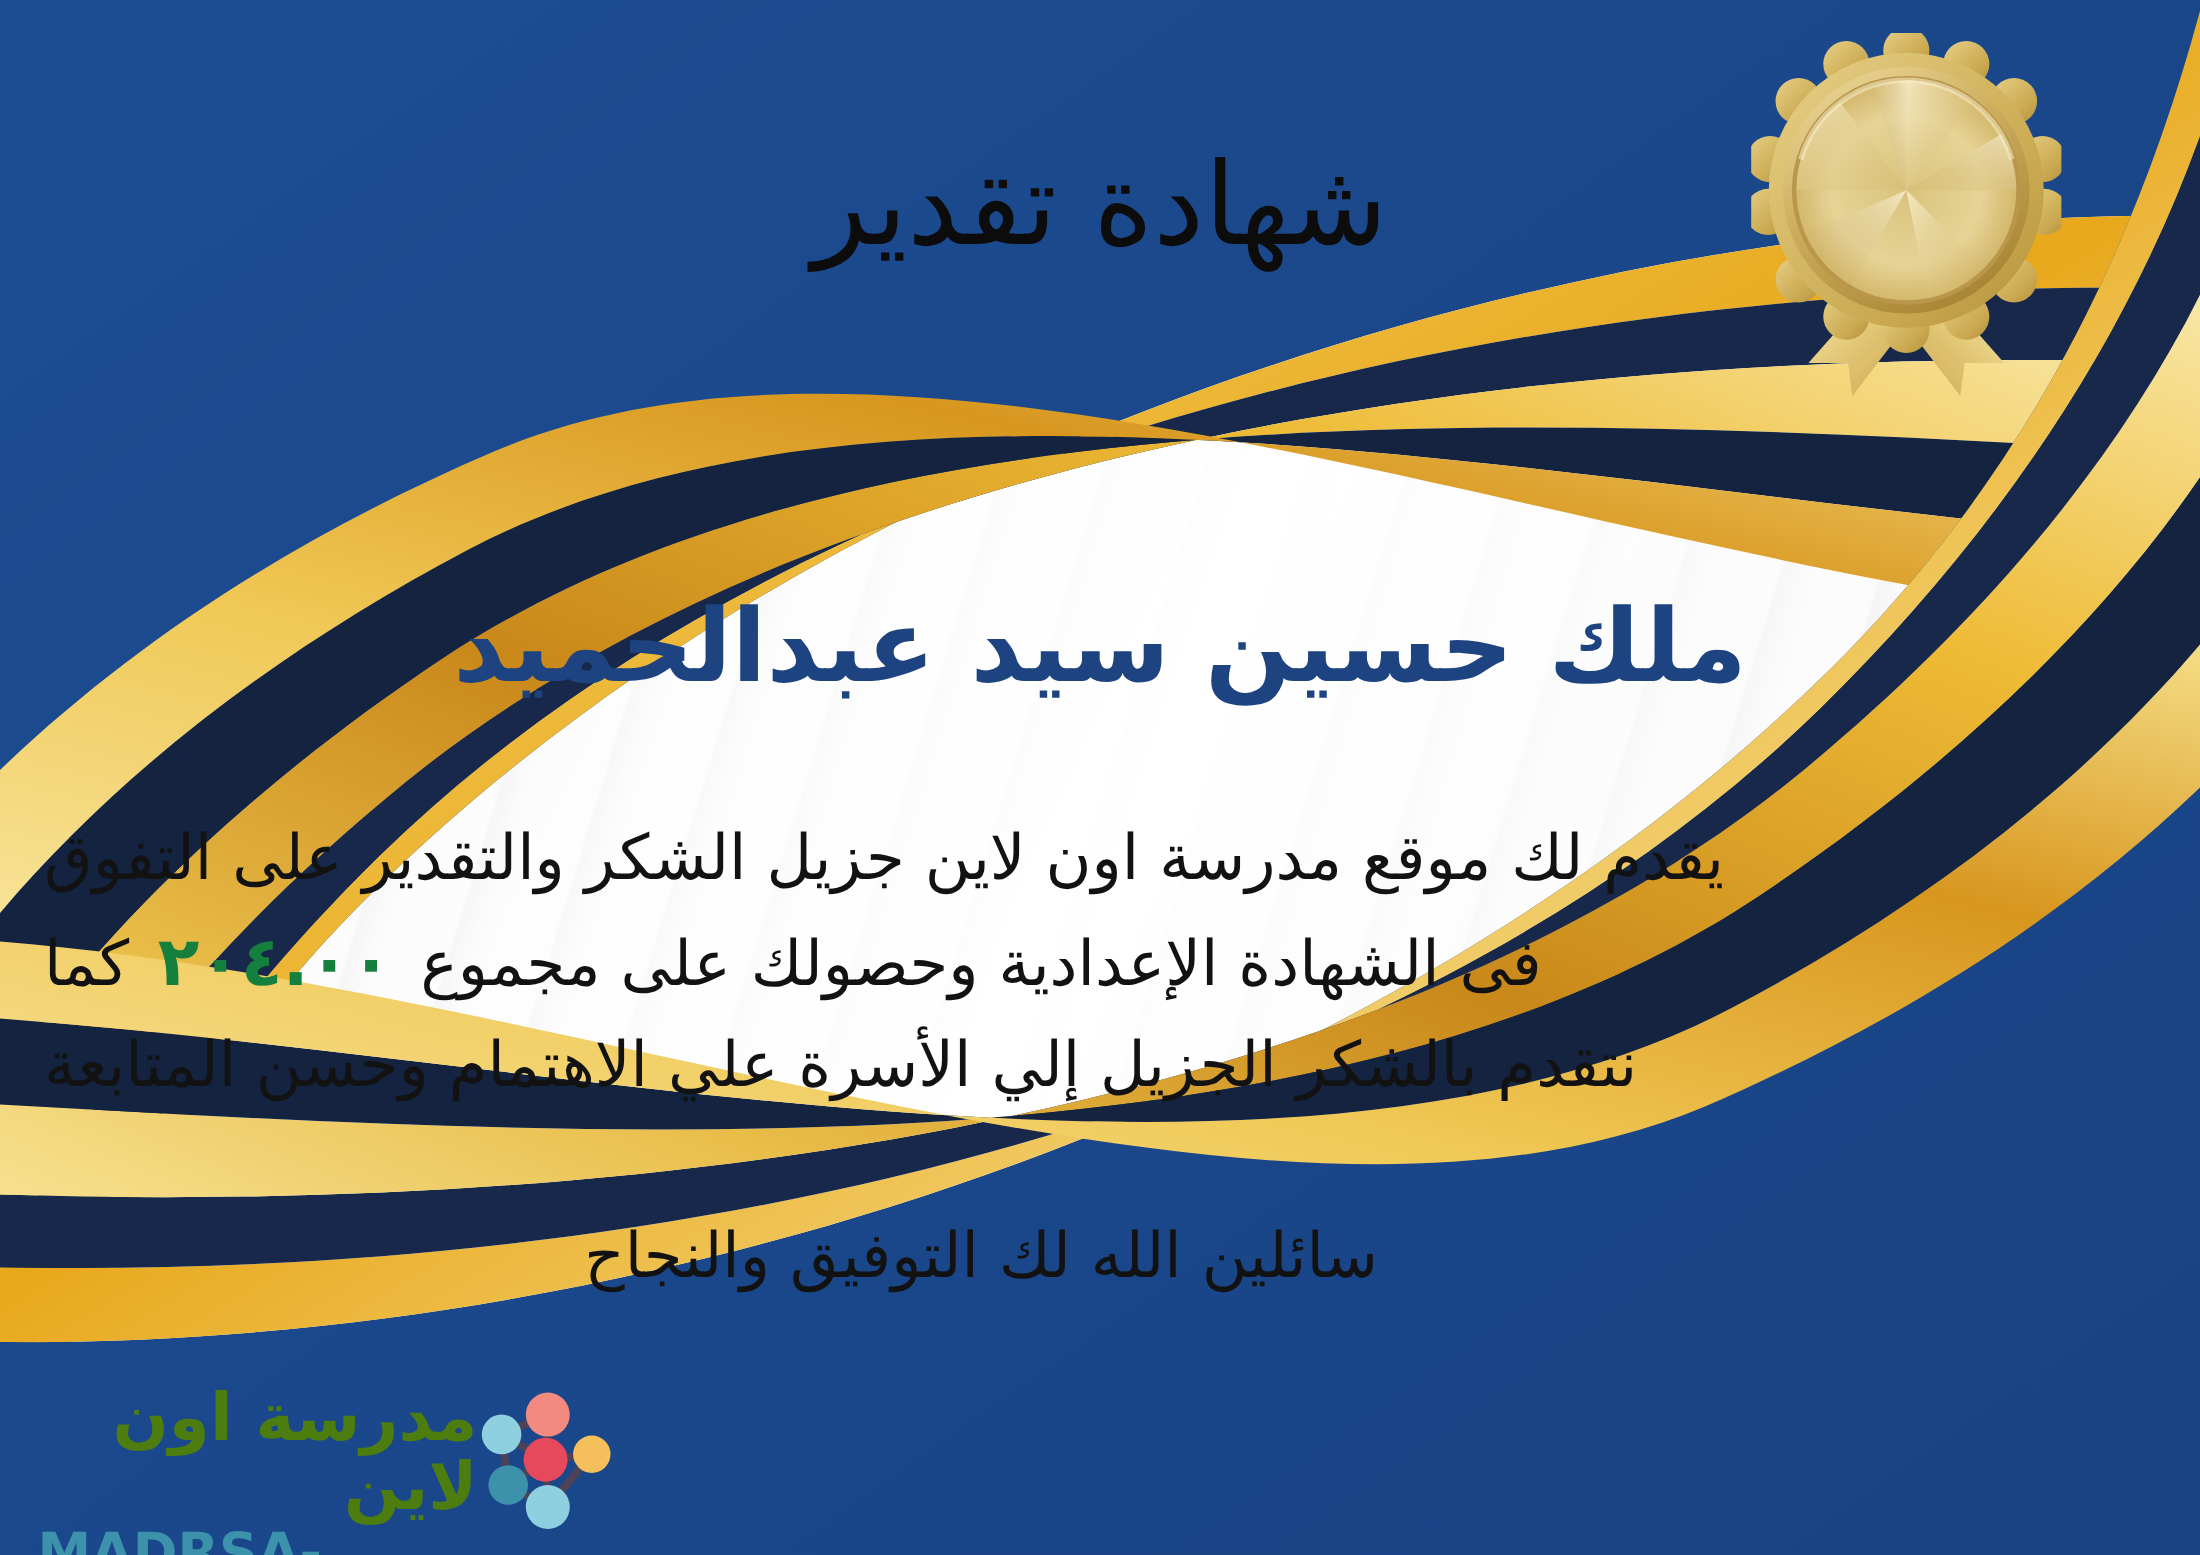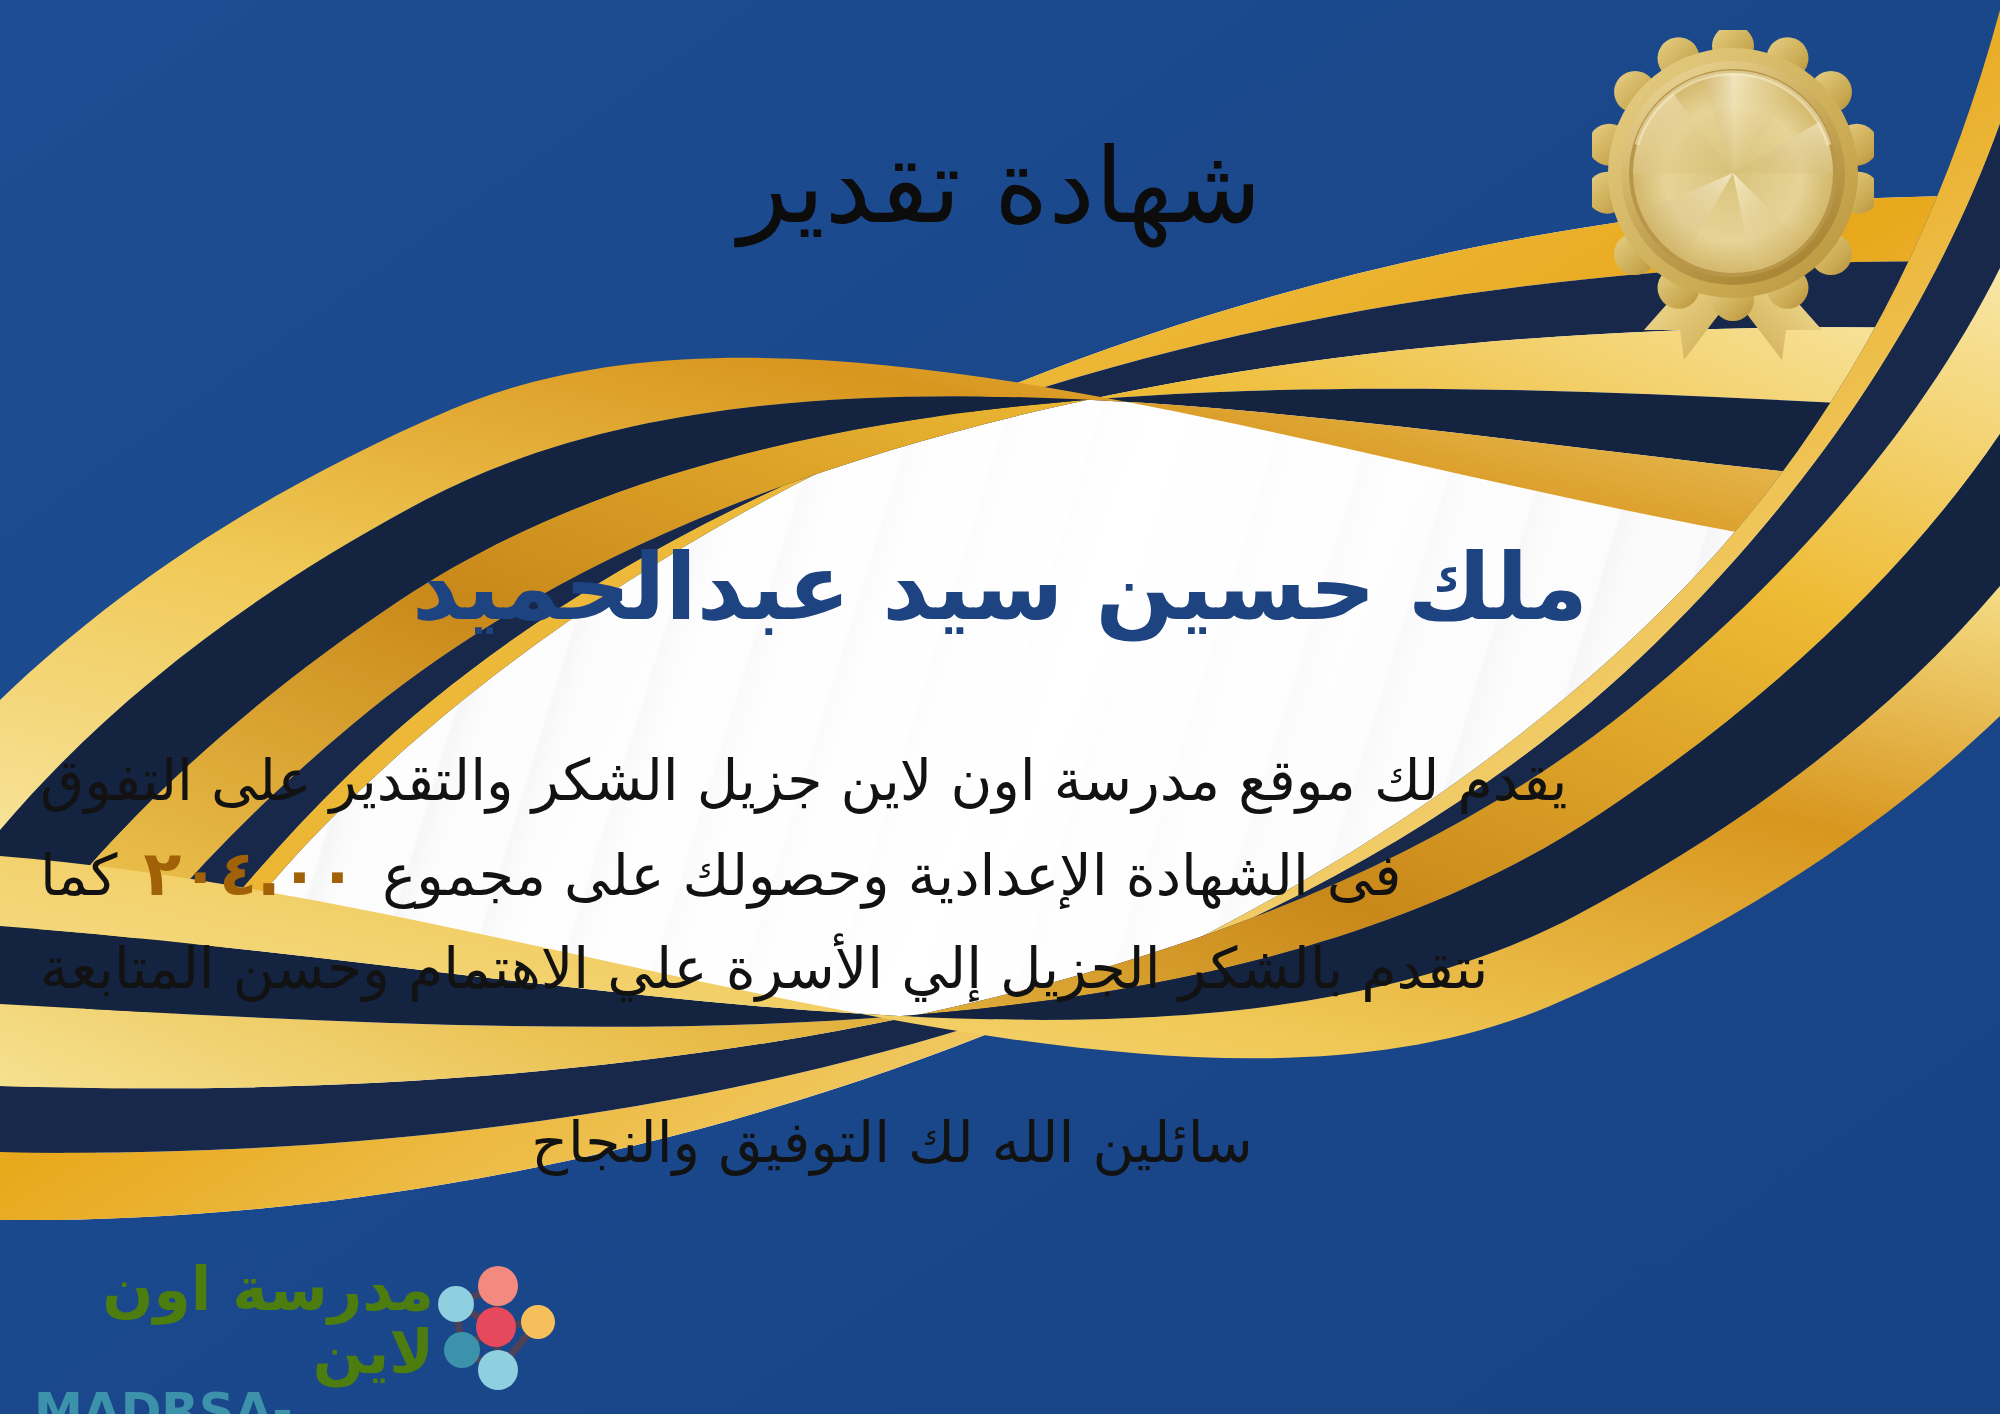--- a/index.html
+++ b/index.html
@@ -102,21 +102,21 @@
     font-size: 57px;
     line-height: 1.58;
     font-weight: 400;
     color: #121212;
   }
   .body-line {
     display: block;
     white-space: nowrap;
   }
   .score {
-    color: #a16207;
+    color: #15803d;
     font-weight: 700;
     font-size: 62px;
     padding: 0 26px;
   }
   .closing-line {
     position: absolute;
     top: 1100px;
     left: 0;
     width: 1784px;
     text-align: center;

